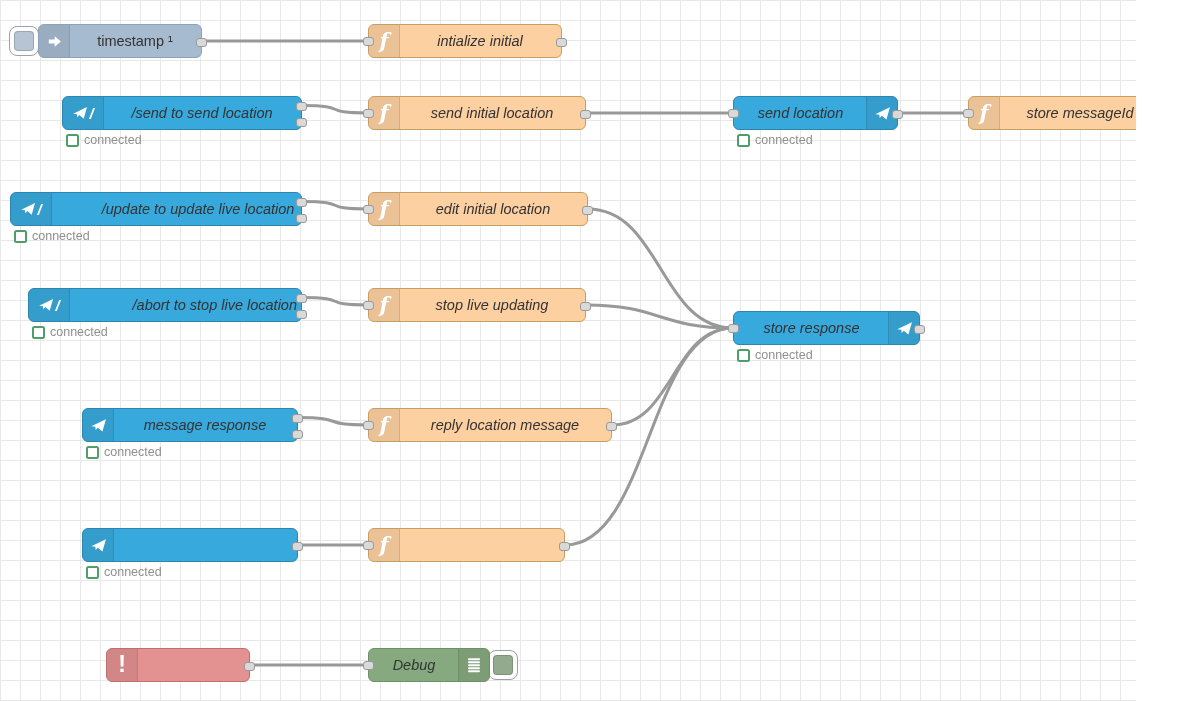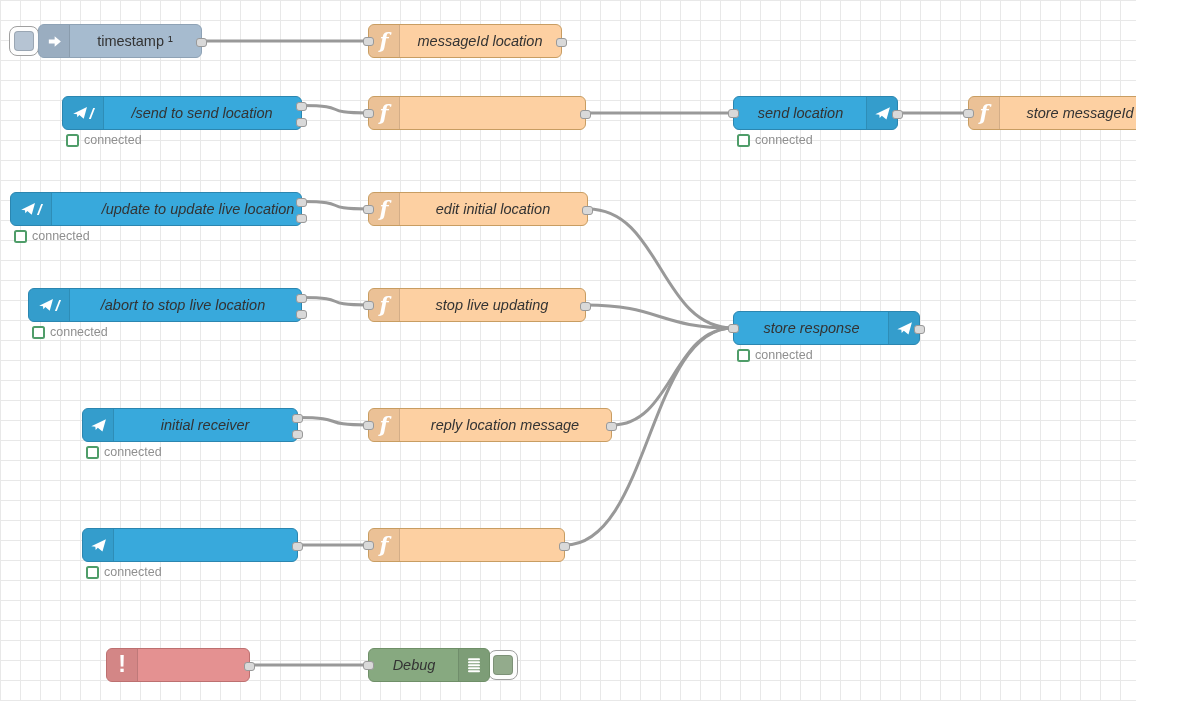--- a/index.html
+++ b/index.html
@@ -79,21 +79,21 @@
           <path fill="#fff" d="M4,9.3 L12.2,9.3 L12.2,4.6 L21,12 L12.2,19.4 L12.2,14.7 L4,14.7 Z"></path>
         </svg>
       </div>
       <span class="node-label" style="left: 30px; right: 0px;">timestamp ¹</span>
       <div class="port" style="right: -6px; top: 12.5px;"></div>
     </div>
     <div class="node" style="left: 368px; top: 24px; width: 194px; background: rgb(253, 208, 162); border-color: rgb(200, 157, 98);">
       <div class="icon-region left">
         <span class="f-glyph">f</span>
       </div>
-      <span class="node-label italic" style="left: 30px; right: 0px;">messageId location</span>
+      <span class="node-label italic" style="left: 30px; right: 0px;">intialize initial</span>
       <div class="port" style="left: -6px; top: 12px;"></div>
       <div class="port" style="right: -6px; top: 12.5px;"></div>
     </div>
     <div class="status" style="left: 66px; top: 133px;">
       <span class="status-ring"></span>
       <span>connected</span>
     </div>
     <div class="node" style="left: 62px; top: 96px; width: 240px; background: rgb(56, 169, 220); border-color: rgb(43, 134, 176);">
       <div class="icon-region left wide">
         <svg viewBox="0 0 24 24" width="16" height="16">
@@ -102,20 +102,21 @@
         <span class="slash-glyph">/</span>
       </div>
       <span class="node-label italic" style="left: 40px; right: 0px;">/send to send location</span>
       <div class="port" style="right: -6px; top: 5px;"></div>
       <div class="port" style="right: -6px; top: 21px;"></div>
     </div>
     <div class="node" style="left: 368px; top: 96px; width: 218px; background: rgb(253, 208, 162); border-color: rgb(200, 157, 98);">
       <div class="icon-region left">
         <span class="f-glyph">f</span>
       </div>
+      <span class="node-label italic" style="left: 30px; right: 0px;">send initial location</span>
       <div class="port" style="left: -6px; top: 12px;"></div>
       <div class="port" style="right: -6px; top: 12.5px;"></div>
     </div>
     <div class="status" style="left: 737px; top: 133px;">
       <span class="status-ring"></span>
       <span>connected</span>
     </div>
     <div class="node" style="left: 733px; top: 96px; width: 165px; background: rgb(56, 169, 220); border-color: rgb(43, 134, 176);">
       <div class="icon-region right">
         <svg viewBox="0 0 24 24" width="17" height="17">
@@ -161,21 +162,21 @@
       <span class="status-ring"></span>
       <span>connected</span>
     </div>
     <div class="node" style="left: 28px; top: 288px; width: 274px; background: rgb(56, 169, 220); border-color: rgb(43, 134, 176);">
       <div class="icon-region left wide">
         <svg viewBox="0 0 24 24" width="16" height="16">
           <path fill="#fff" d="M1.8,13 L22.5,3 L17.6,20.6 L11,15 L8,18.2 L7.5,13.7 Z"></path>
         </svg>
         <span class="slash-glyph">/</span>
       </div>
-      <span class="node-label italic" style="left: 40px; right: 4px;">/abort to stop live location</span>
+      <span class="node-label italic" style="left: 40px; right: 4px; text-align: right;">/abort to stop live location</span>
       <div class="port" style="right: -6px; top: 5px;"></div>
       <div class="port" style="right: -6px; top: 21px;"></div>
     </div>
     <div class="node" style="left: 368px; top: 288px; width: 218px; background: rgb(253, 208, 162); border-color: rgb(200, 157, 98);">
       <div class="icon-region left">
         <span class="f-glyph">f</span>
       </div>
       <span class="node-label italic" style="left: 30px; right: 0px;">stop live updating</span>
       <div class="port" style="left: -6px; top: 12px;"></div>
       <div class="port" style="right: -6px; top: 12.5px;"></div>
@@ -197,21 +198,21 @@
     <div class="status" style="left: 86px; top: 445px;">
       <span class="status-ring"></span>
       <span>connected</span>
     </div>
     <div class="node" style="left: 82px; top: 408px; width: 216px; background: rgb(56, 169, 220); border-color: rgb(43, 134, 176);">
       <div class="icon-region left">
         <svg viewBox="0 0 24 24" width="17" height="17">
           <path fill="#fff" d="M1.8,13 L22.5,3 L17.6,20.6 L11,15 L8,18.2 L7.5,13.7 Z"></path>
         </svg>
       </div>
-      <span class="node-label italic" style="left: 30px; right: 0px;">initial receiver</span>
+      <span class="node-label italic" style="left: 30px; right: 0px;">message response</span>
       <div class="port" style="right: -6px; top: 5px;"></div>
       <div class="port" style="right: -6px; top: 21px;"></div>
     </div>
     <div class="node" style="left: 368px; top: 408px; width: 244px; background: rgb(253, 208, 162); border-color: rgb(200, 157, 98);">
       <div class="icon-region left">
         <span class="f-glyph">f</span>
       </div>
       <span class="node-label italic" style="left: 30px; right: 0px;">reply location message</span>
       <div class="port" style="left: -6px; top: 12px;"></div>
       <div class="port" style="right: -6px; top: 12.5px;"></div>

